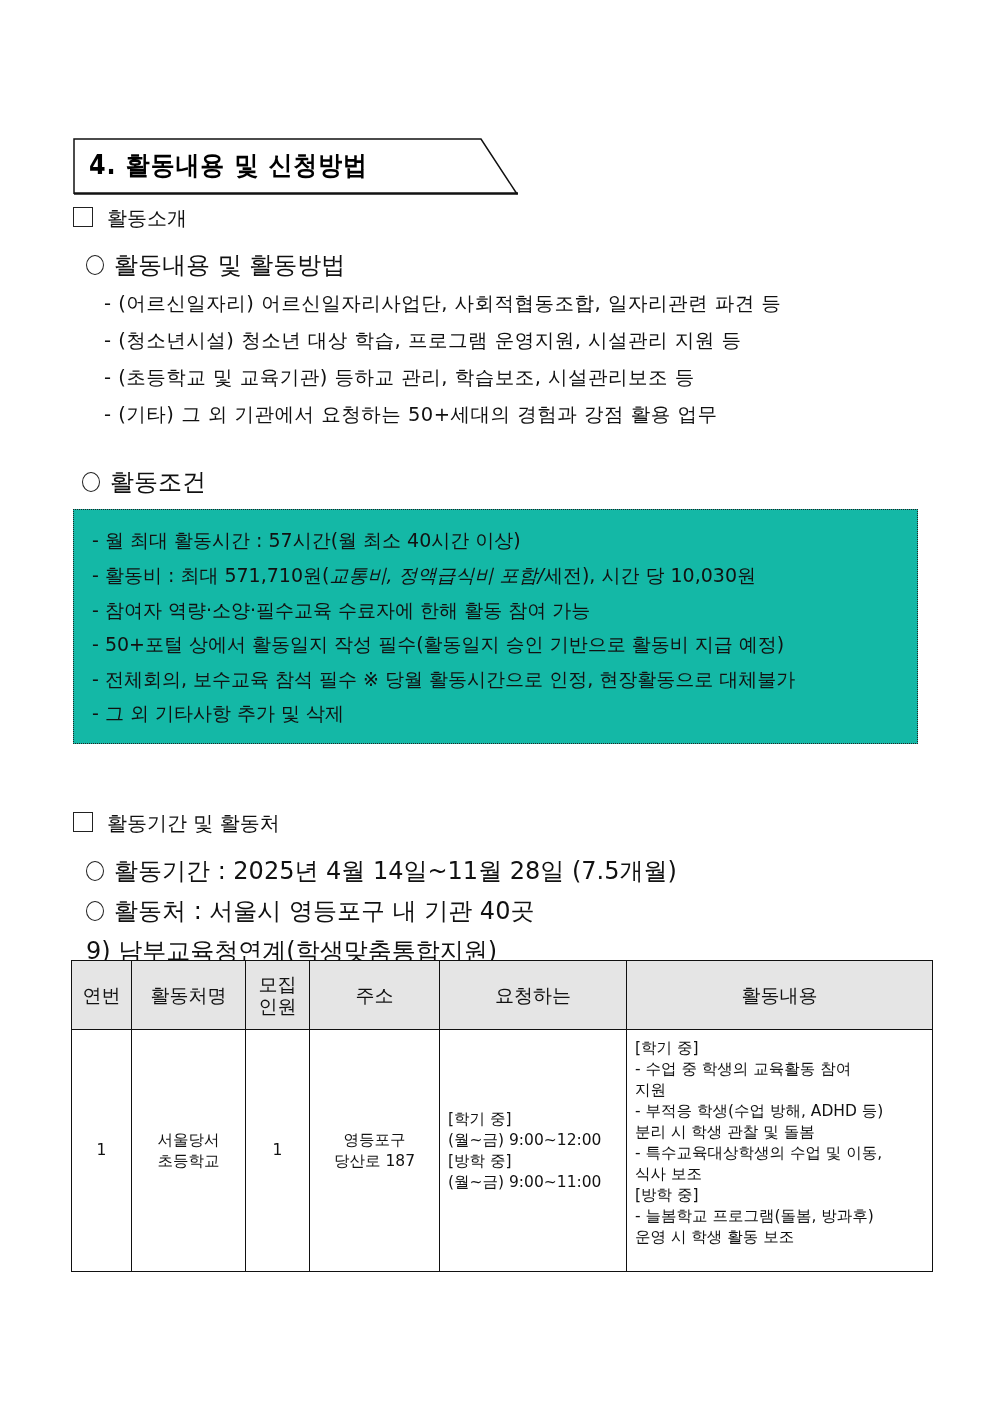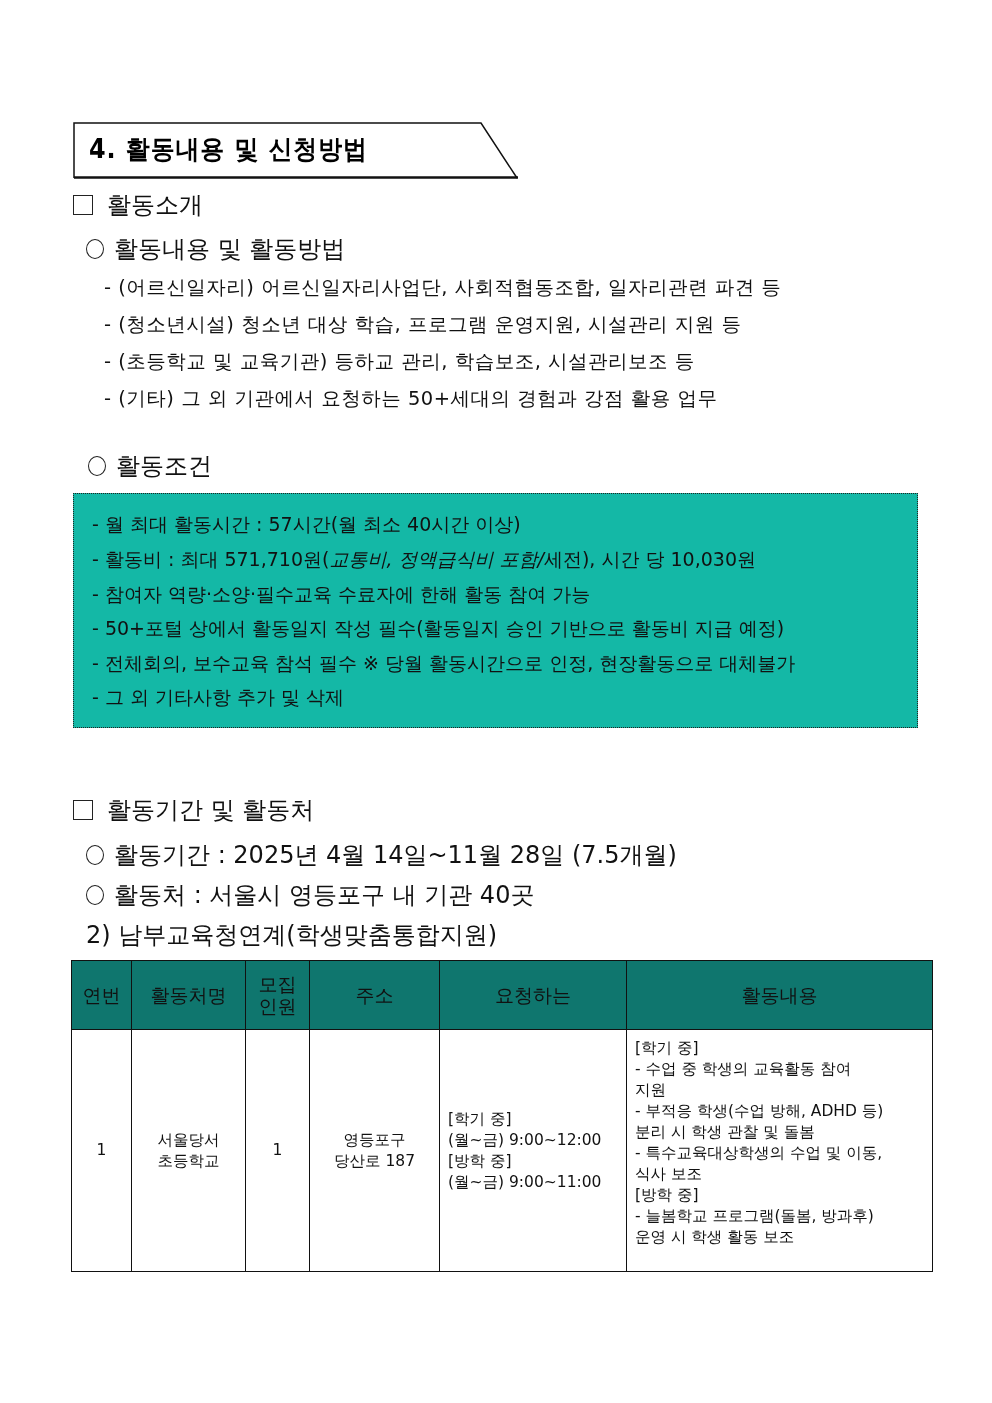--- a/index.html
+++ b/index.html
@@ -1,34 +1,34 @@
 <!DOCTYPE html>
 <html><head>
   <meta charset="utf-8">
   <style>
     html, body { margin: 0; padding: 0; background: #ffffff; }
     body {
       width: 992px; height: 1403px; position: relative; overflow: hidden;
       font-family: "DejaVu Sans", "Liberation Sans", sans-serif;
       color: #111;
     }
-    .abs { position: absolute; }
+    .abs { position: absolute; margin-top: 16px; }
 
     
     .title-banner { left: 73px; top: 122px; width: 445px; height: 56px; }
     .title-banner svg { position: absolute; left: 0; top: 0; }
     .title-text {
       position: absolute; left: 16px; top: 10px;
       font-size: 26px; font-weight: bold; letter-spacing: 1px;
       white-space: nowrap; color: #000;
       transform: scaleX(0.92); transform-origin: left center;
     }
 
     .h-square {
-      font-size: 24px; white-space: nowrap; color: #111;
+      font-size: 20px; white-space: nowrap; color: #111;
     }
     .sq {
       display: inline-block; width: 18px; height: 18px; border: 1.5px solid #222;
       vertical-align: -2px; margin-right: 14px;
     }
     .circle-line {
       font-size: 24px; white-space: nowrap; color: #111;
     }
     .circ {
       display: inline-block; width: 16px; height: 18px; border: 1.5px solid #222;
@@ -51,21 +51,21 @@
     
     .tbl {
       position: absolute; left: 71px; top: 960px; width: 861px;
       border-collapse: collapse; table-layout: fixed;
     }
     .tbl th, .tbl td {
       border: 1.5px solid #111; text-align: center; vertical-align: middle;
       padding: 0;
     }
     .tbl th {
-      background: #0f766e; font-weight: normal; font-size: 19px; height: 68px;
+      background: #e5e5e5; font-weight: normal; font-size: 19px; height: 68px;
       line-height: 22px;
     }
     .tbl td { font-size: 15.5px; height: 233px; line-height: 21px; }
     .tbl td.left { text-align: left; padding-left: 8px; }
     .tbl td .ln { display: block; white-space: nowrap; }
     .tbl td.content { text-align: left; padding: 0 6px 0 8px; vertical-align: top; padding-top: 8px; font-size: 15.5px; }
   </style>
 </head>
 <body>
 
@@ -83,21 +83,21 @@
 
 <div class="abs circle-line" style="left:86px; top:233px;">
   <span class="circ"></span><span>활동내용 및 활동방법</span>
 </div>
 
 <div class="abs dash-line" style="left:104px; top:274px;">- (어르신일자리) 어르신일자리사업단, 사회적협동조합, 일자리관련 파견 등</div>
 <div class="abs dash-line" style="left:104px; top:311px;">- (청소년시설) 청소년 대상 학습, 프로그램 운영지원, 시설관리 지원 등</div>
 <div class="abs dash-line" style="left:104px; top:348px;">- (초등학교 및 교육기관) 등하교 관리, 학습보조, 시설관리보조 등</div>
 <div class="abs dash-line" style="left:104px; top:385px;">- (기타) 그 외 기관에서 요청하는 50+세대의 경험과 강점 활용 업무</div>
 
-<div class="abs circle-line" style="left:88px; top:450px;">
+<div class="abs circle-line" style="left:82px; top:450px;">
   <span class="circ"></span><span>활동조건</span>
 </div>
 
 <div class="abs cond-box">
   <div class="cond-line" style="top:18px;">- 월 최대 활동시간 : 57시간(월 최소 40시간 이상)</div>
   <div class="cond-line" style="top:53px;">
     <span>- 활동비 : 최대 571,710원(</span><i>교통비, 정액급식비 포함/</i><span>세전), 시간 당 10,030원</span>
   </div>
   <div class="cond-line" style="top:88px;">- 참여자 역량·소양·필수교육 수료자에 한해 활동 참여 가능</div>
   <div class="cond-line" style="top:122px;">- 50+포털 상에서 활동일지 작성 필수(활동일지 승인 기반으로 활동비 지급 예정)</div>
@@ -108,21 +108,21 @@
 <div class="abs h-square" style="left:73px; top:794px;">
   <span class="sq"></span><span>활동기간 및 활동처</span>
 </div>
 
 <div class="abs circle-line" style="left:86px; top:839px;">
   <span class="circ"></span><span>활동기간 : 2025년 4월 14일~11월 28일 (7.5개월)</span>
 </div>
 <div class="abs circle-line" style="left:86px; top:879px;">
   <span class="circ"></span><span>활동처 : 서울시 영등포구 내 기관 40곳</span>
 </div>
-<div class="abs circle-line" style="left:86px; top:919px;">2) 남부교육청연계(학생맞춤통합지원)</div>
+<div class="abs circle-line" style="left:86px; top:919px;">9) 남부교육청연계(학생맞춤통합지원)</div>
 
 <table class="tbl">
   <colgroup>
     <col style="width:60px">
     <col style="width:114px">
     <col style="width:64px">
     <col style="width:130px">
     <col style="width:187px">
     <col style="width:306px">
   </colgroup>

